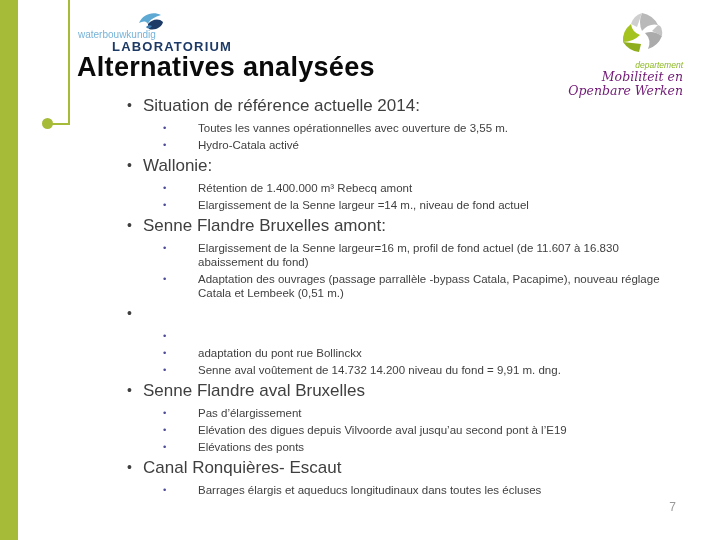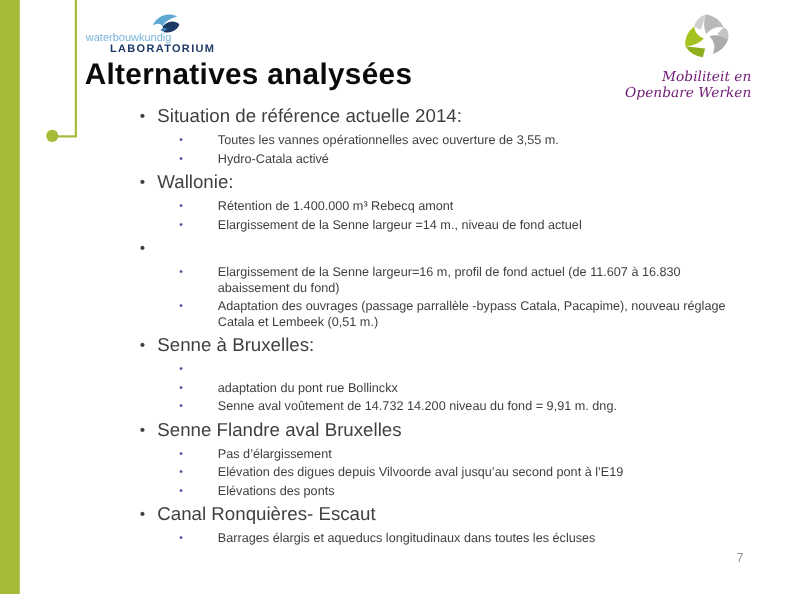--- a/index.html
+++ b/index.html
@@ -12,21 +12,21 @@
   
   .accent-bar { position:absolute; left:0; top:0; width:18px; height:540px; background:#a6bc39; }
   .accent-vline { position:absolute; left:68px; top:0; width:2px; height:124px; background:#a6bc39; }
   .accent-hline { position:absolute; left:51px; top:123px; width:19px; height:2px; background:#a6bc39; }
   .accent-dot { position:absolute; left:42px; top:118px; width:11px; height:11px; border-radius:50%; background:#a6bc39; }
 
   
   .wl-logo { position:absolute; left:78px; top:10px; width:92px; }
   .wl-icon { position:absolute; left:58px; top:0; }
   .wl-line1 { position:absolute; left:0; top:19px; font-size:10px; color:#76b3d9; white-space:nowrap; }
-  .wl-line2 { position:absolute; left:22px; top:29px; font-size:10px; font-weight:bold; letter-spacing:1.2px; color:#1d3a66; white-space:nowrap; }
+  .wl-line2 { position:absolute; left:34px; top:29px; font-size:13px; font-weight:bold; letter-spacing:1.2px; color:#1d3a66; white-space:nowrap; }
 
   
   .dep-logo { position:absolute; right:37px; top:10px; width:160px; text-align:right; }
   .dep-icon { margin-right:18px; }
   .dep-small { font-size:8.5px; color:#8cb821; font-style:italic; margin-top:-2px; }
   .dep-line { font-size:12.5px; color:#701a75; font-style:italic; font-family:"DejaVu Serif", serif; line-height:14px; }
 
   
   .title {
     position:absolute; left:77px; top:53px;
@@ -75,20 +75,21 @@
   <span class="dep-icon">
     <svg width="46" height="48" viewBox="0 0 46 48">
       <path d="M23 21 Q19 12 23 3 Q34 5 39 15 Q30 13 23 21 Z" fill="#b9b9b9"></path>
       <path d="M26 23 Q35 20 43 26 Q39 36 29 39 Q33 30 26 23 Z" fill="#ababab"></path>
       <path d="M21 25 Q14 32 4 32 Q3 21 12 14 Q13 22 21 25 Z" fill="#a4c31f"></path>
       <path d="M23 3 Q14 6 12 14 L18 17 Z" fill="#cfcfcf"></path>
       <path d="M4 32 Q10 41 20 42 L22 34 Z" fill="#8fae1d"></path>
       <path d="M43 26 Q44 16 39 15 L33 21 Z" fill="#c4c4c4"></path>
     </svg>
   </span>
+  <div class="dep-small">departement</div>
   <div class="dep-line">Mobiliteit en</div>
   <div class="dep-line">Openbare Werken</div>
 </div>
 
 <div class="title">Alternatives analysées</div>
 
 <div class="content">
 
   <div class="section">
     <div class="heading">
@@ -116,35 +117,35 @@
     </div>
     <div class="sub">
       <span class="s-bullet">•</span>
       <span class="s-text">Elargissement de la Senne largeur =14 m., niveau de fond actuel</span>
     </div>
   </div>
 
   <div class="section">
     <div class="heading">
       <span class="h-bullet">•</span>
+      <span>Senne Flandre Bruxelles amont:</span>
     </div>
     <div class="sub">
       <span class="s-bullet">•</span>
       <span class="s-text">Elargissement de la Senne largeur=16 m, profil de fond actuel (de 11.607 à 16.830 abaissement du fond)</span>
     </div>
     <div class="sub">
       <span class="s-bullet">•</span>
       <span class="s-text">Adaptation des ouvrages (passage parrallèle -bypass Catala, Pacapime), nouveau réglage Catala et Lembeek (0,51 m.)</span>
     </div>
   </div>
 
   <div class="section">
     <div class="heading">
       <span class="h-bullet">•</span>
-      <span>Senne à Bruxelles:</span>
     </div>
     <div class="sub">
       <span class="s-bullet">•</span>
     </div>
     <div class="sub">
       <span class="s-bullet">•</span>
       <span class="s-text">adaptation du pont rue Bollinckx</span>
     </div>
     <div class="sub">
       <span class="s-bullet">•</span>

